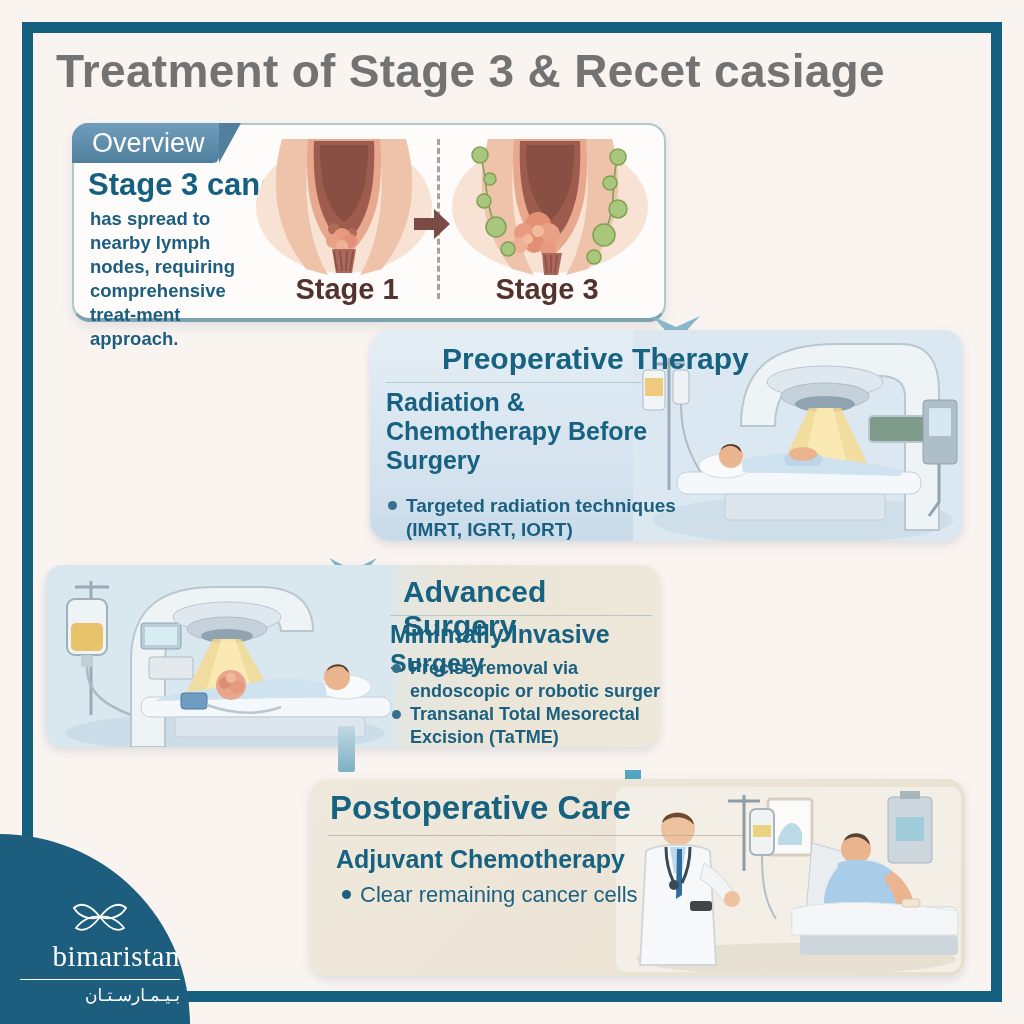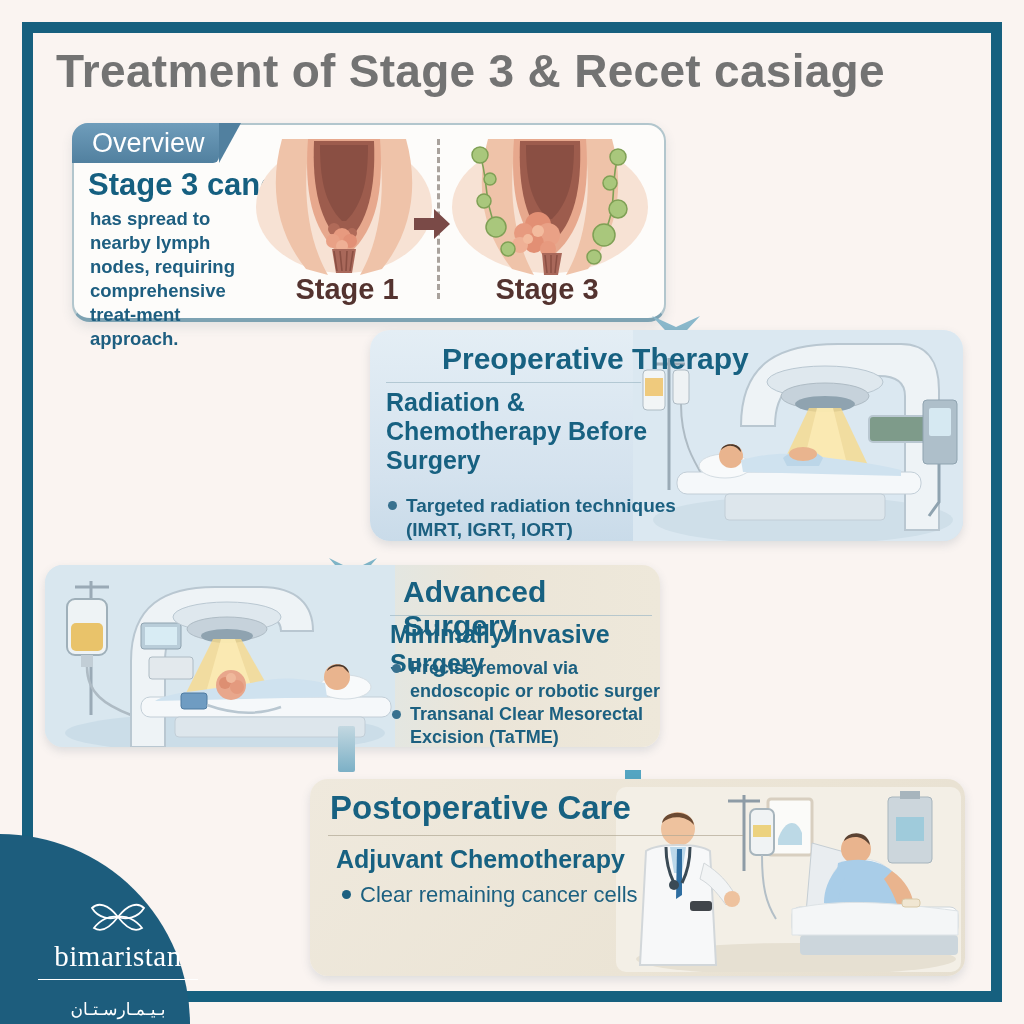--- a/index.html
+++ b/index.html
@@ -103,27 +103,27 @@
   .connector-bar{
     position:absolute;left:338px;top:726px;width:17px;height:46px;
     background:linear-gradient(180deg,#c3d8e1,#7cb0c6);border-radius:2px;
   }
 
   
   .logo-circle{
     position:absolute;left:-190px;top:834px;width:380px;height:380px;border-radius:50%;
     background:#1d5d7d;z-index:5;
   }
-  .logo-inner{position:absolute;left:228px;top:66px;width:160px;text-align:center;}
+  .logo-inner{position:absolute;left:210px;top:66px;width:160px;text-align:right;}
   .logo-leaf{display:block;margin:0 auto 6px;}
   .logo-name{
     font-family:"Liberation Serif",serif;font-size:29px;color:#fff;letter-spacing:.5px;
     padding-bottom:6px;border-bottom:1.5px solid #fff;
   }
-  .logo-arabic{direction:rtl;font-size:17px;color:#fff;margin-top:19px;letter-spacing:1px;}
+  .logo-arabic{direction:rtl;font-size:17px;color:#fff;margin-top:5px;letter-spacing:1px;}
 </style>
 </head>
 <body>
 
 <div id="canvas">
 
   <div class="frame"></div>
 
   <div class="main-title">Treatment of Stage 3 &amp; Recet casiage</div>
 
@@ -288,21 +288,21 @@
       <circle cx="186" cy="113" r="5" fill="#f0b99c"></circle>
 
       <rect x="136" y="128" width="26" height="16" rx="3" fill="#6f9cc2" stroke="#4f7ba0"></rect>
       <path d="M162,140 C190,150 214,150 236,142" stroke="#b9c7d1" stroke-width="2.5" fill="none"></path>
     </svg>
 
     <div class="panel-title adv-title">Advanced Surgery</div>
     <div class="rule adv-rule"></div>
     <div class="panel-sub adv-sub">Minimally Invasive Surgery</div>
     <div class="bullet adv-b1">Precise removal via endoscopic or robotic surgery</div>
-    <div class="bullet adv-b2">Transanal Clear Mesorectal Excision (TaTME)</div>
+    <div class="bullet adv-b2">Transanal Total Mesorectal Excision (TaTME)</div>
   </div>
 
   <div class="connector-bar"></div>
   <svg class="flow-arrow" style="left:610px;top:770px;" width="46" height="32" viewBox="0 0 46 32">
     <polygon points="15,0 31,0 31,13 46,13 23,32 0,13 15,13" fill="#54a5c2"></polygon>
   </svg>
 
   <div class="post-panel">
 
     <svg class="post-art" width="345" height="185" viewBox="0 0 345 185">

